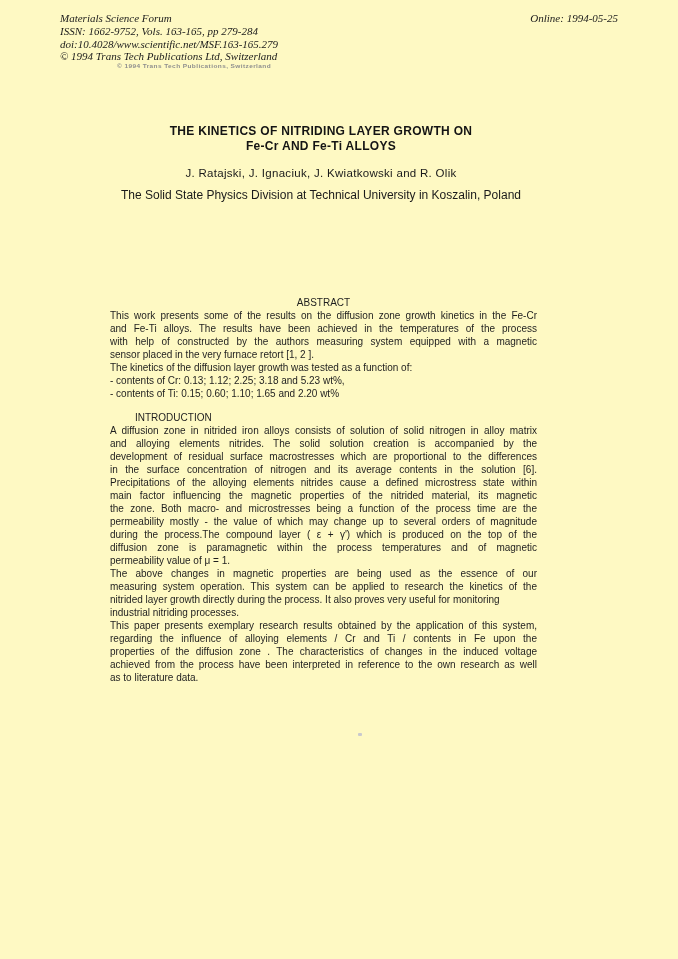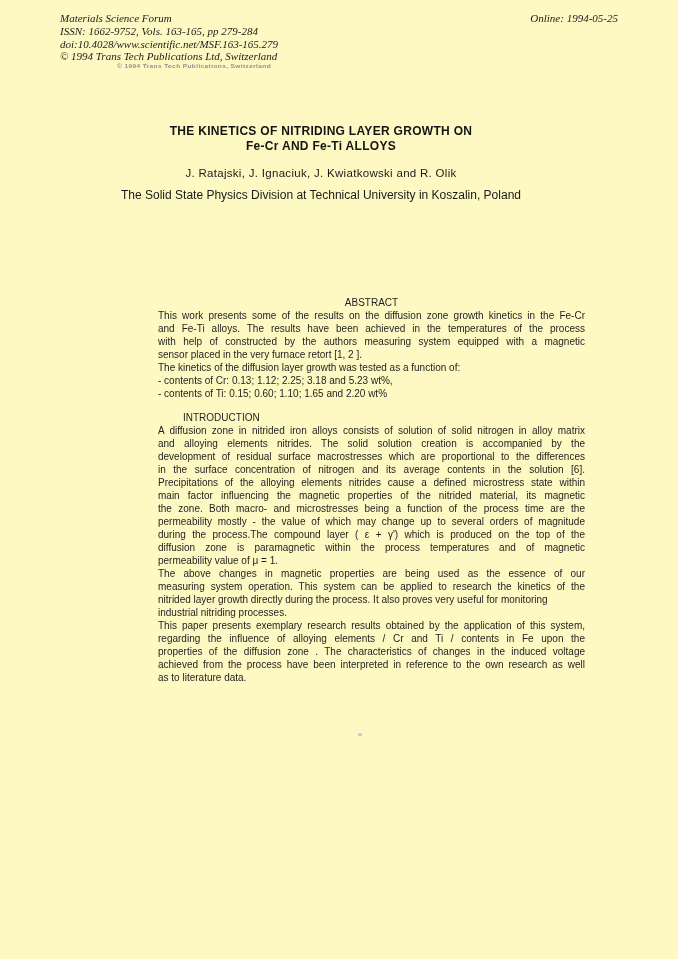--- a/index.html
+++ b/index.html
@@ -81,21 +81,20 @@
 
   
   .body-col {
     position: absolute;
     left: 110px;
     top: 296px;
     width: 427px;
     font-size: 10px;
     line-height: 13px;
     color: #1e1e1e;
-    margin-left: 48px;
   }
   .sec-heading { line-height: 13px; }
   .sec-heading.center { text-align: center; }
   .sec-heading.intro-h { margin-top: 11px; text-align: left; padding-left: 25px; }
   .para { }
   .tline { white-space: nowrap; text-align: left; }
   .tline.jl { text-align: justify; text-align-last: justify; }
 
   
   .speck {

